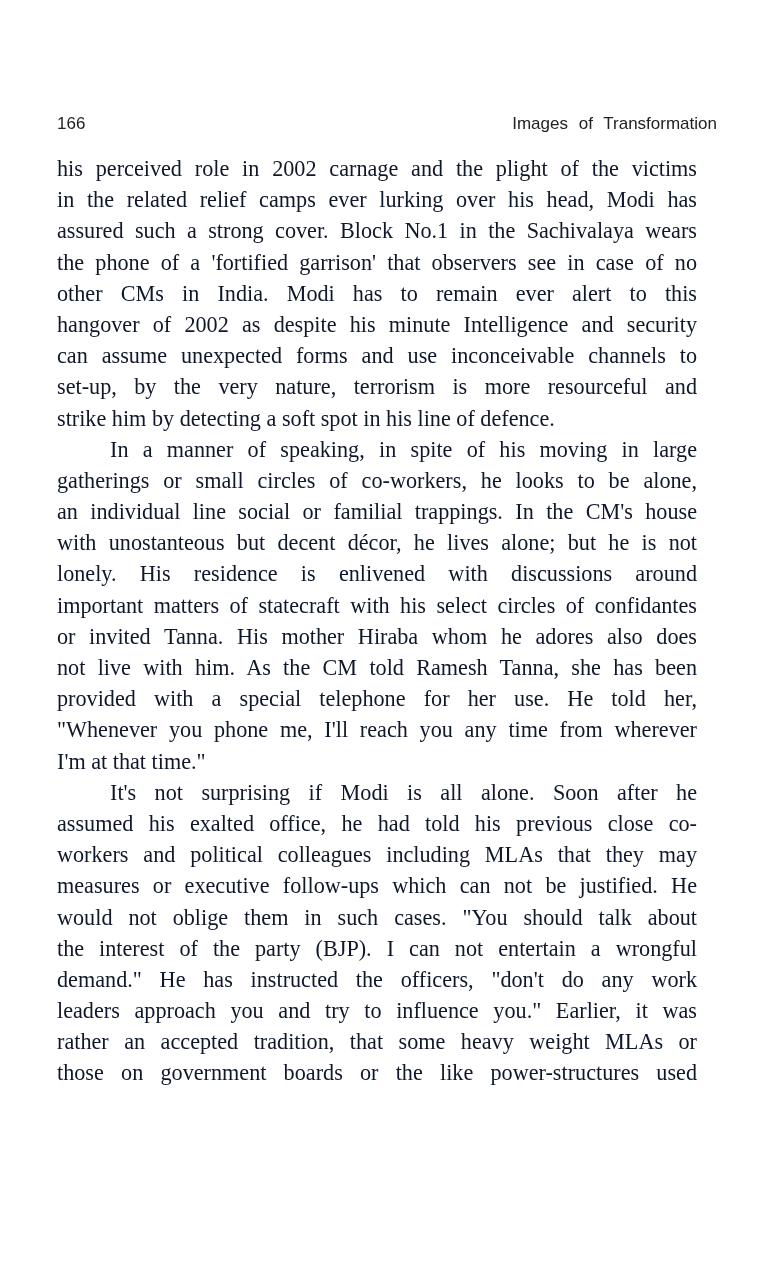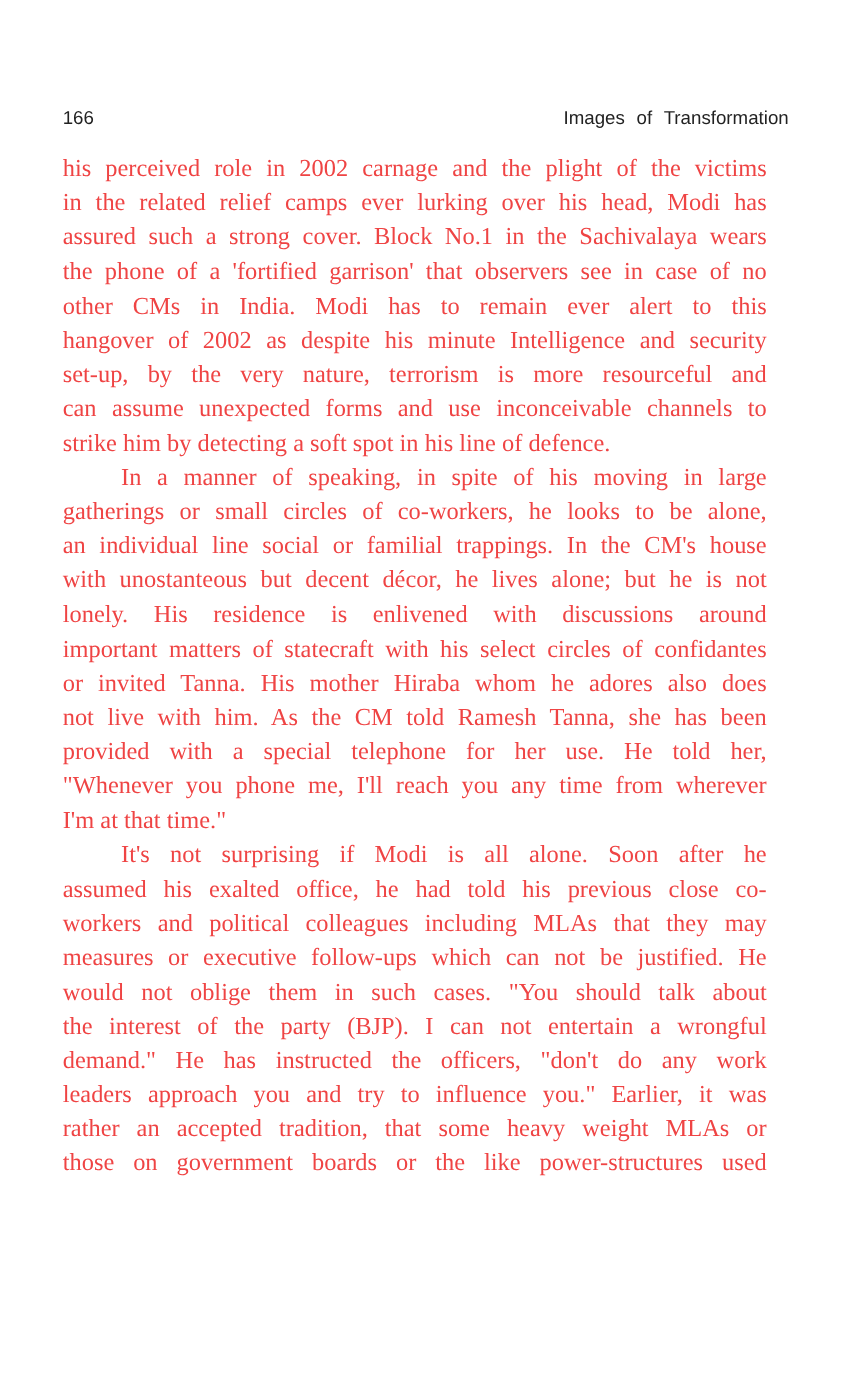--- a/index.html
+++ b/index.html
@@ -3,36 +3,36 @@
   <meta charset="utf-8">
   <style>
     html, body { margin: 0; padding: 0; }
     body {
       width: 774px; height: 1263px;
       background: #ffffff;
       color: #1a1a1a;
       position: relative;
       overflow: hidden;
     }
-    .page { position: absolute; left: 0; top: 0; width: 774px; height: 900px; }
+    .page { position: absolute; left: 0; top: 16px; width: 774px; height: 900px; }
     .running-head {
       position: absolute; left: 57px; right: 57px; top: 98px;
       height: 24px;
       font-family: "Liberation Sans", sans-serif;
       font-size: 17px;
       color: #222;
       display: flex; justify-content: space-between; align-items: baseline;
     }
     .running-title { word-spacing: 6px; }
     .body-text {
       position: absolute; left: 57px; top: 137px; width: 640px;
       font-family: "Liberation Serif", serif;
       font-size: 22.2px;
       line-height: 31.2px;
-      color: #ef4444;
+      color: #0f172a;
     }
     .line {
       display: block;
       white-space: nowrap;
       text-align: justify;
       text-align-last: justify;
       height: 31.2px;
       overflow: visible;
     }
     .line.last { text-align-last: left; }
@@ -49,22 +49,22 @@
 
   <div class="body-text">
 
     <div>
       <span class="line">his perceived role in 2002 carnage and the plight of the victims</span>
       <span class="line">in the related relief camps ever lurking over his head, Modi has</span>
       <span class="line">assured such a  strong cover. Block No.1 in the Sachivalaya wears</span>
       <span class="line">the phone of a 'fortified garrison' that observers see in case of no</span>
       <span class="line">other CMs in India. Modi has to remain ever alert to this</span>
       <span class="line">hangover of 2002 as despite his minute Intelligence and security</span>
+      <span class="line">can assume unexpected forms and use inconceivable channels to</span>
       <span class="line">set-up, by the very nature,  terrorism is more resourceful and</span>
-      <span class="line">can assume unexpected forms and use inconceivable channels to</span>
       <span class="line last">strike him by detecting a soft spot in his line of defence.</span>
     </div>
 
     <div>
       <span class="line indent">In a manner of speaking, in spite of his moving in large</span>
       <span class="line">gatherings or small circles of co-workers, he looks to be alone,</span>
       <span class="line">an individual line social or familial trappings. In the CM's house</span>
       <span class="line">with unostanteous but decent décor, he lives alone; but he is not</span>
       <span class="line">lonely. His residence is enlivened with discussions around</span>
       <span class="line">important matters of statecraft with his select circles of confidantes</span>

